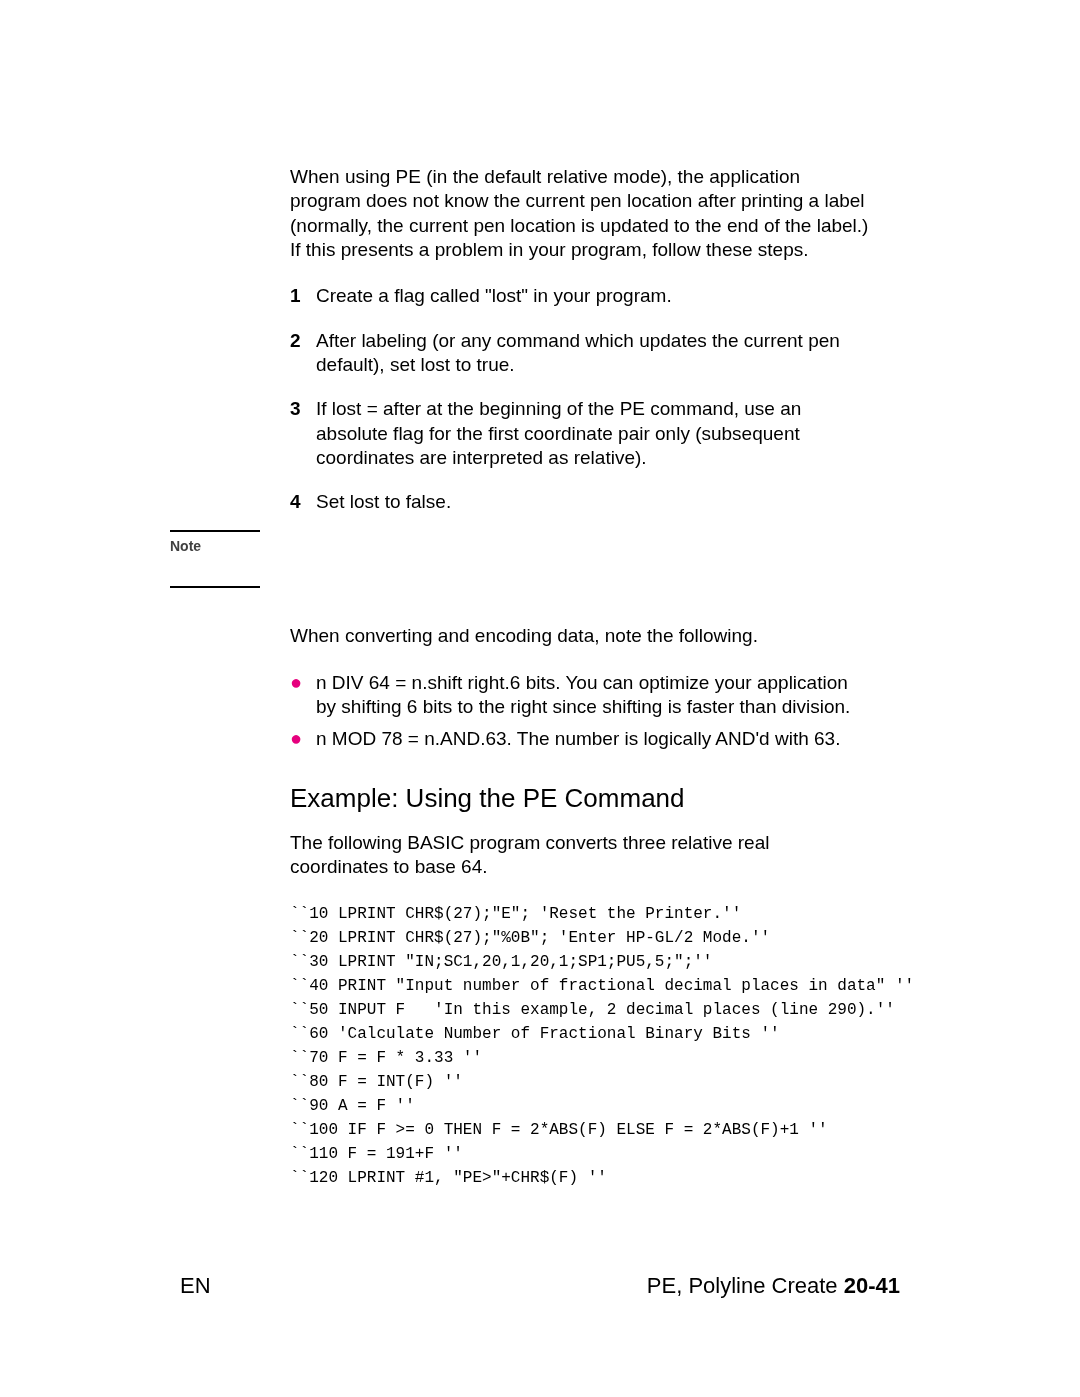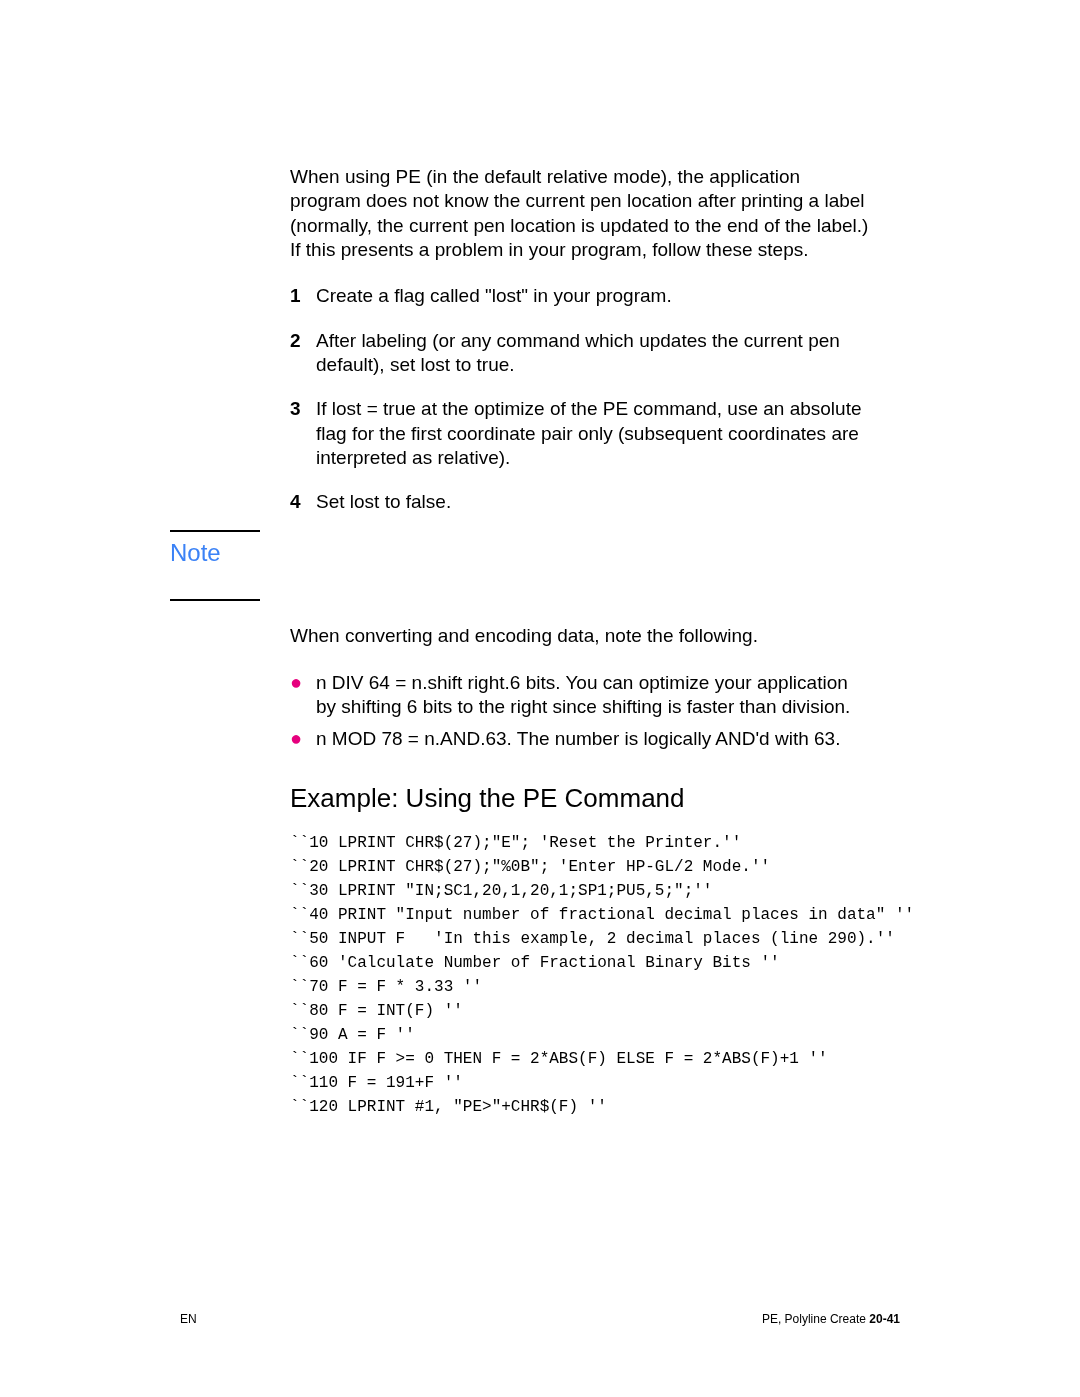--- a/index.html
+++ b/index.html
@@ -17,23 +17,23 @@
     left: 170px;
     top: 165px;
     width: 720px;
   }
   .note-block {
     border-top: 2px solid #000;
     border-bottom: 2px solid #000;
     width: 90px;
   }
   .note-label {
-    color: #3b82f6;
-    font-weight: normal;
-    font-size: 24px;
+    color: #404040;
+    font-weight: bold;
+    font-size: 14px;
     padding: 6px 0 30px 0;
     display: block;
   }
   .body-col {
     margin-left: 120px;
     width: 580px;
     font-size: 19px;
     line-height: 1.28;
   }
   .para {
@@ -94,22 +94,22 @@
     font-family: "Courier New", Courier, monospace;
     font-size: 16px;
     line-height: 1.5;
     white-space: pre;
     margin: 0;
   }
   .footer {
     position: absolute;
     left: 180px;
     width: 720px;
-    top: 1312px;
-    font-size: 12px;
+    top: 1273px;
+    font-size: 22px;
   }
   .footer .fl { float: left; }
   .footer .fr { float: right; }
   .footer .bold { font-weight: bold; text-align: center; }
 </style>
 </head>
 <body>
 
 <div class="page">
   <div class="body-col">
@@ -120,21 +120,21 @@
       <li>
           <span class="num">1</span>
           <span class="txt">Create a flag called "lost" in your program.</span>
         </li>
       <li>
           <span class="num">2</span>
           <span class="txt">After labeling (or any command which updates the current pen default), set lost to true.</span>
         </li>
       <li>
           <span class="num">3</span>
-          <span class="txt">If lost = true at the optimize of the PE command, use an absolute flag for the first coordinate pair only (subsequent coordinates are interpreted as relative).</span>
+          <span class="txt">If lost = after at the beginning of the PE command, use an absolute flag for the first coordinate pair only (subsequent coordinates are interpreted as relative).</span>
         </li>
       <li>
           <span class="num">4</span>
           <span class="txt">Set lost to false.</span>
         </li>
     </ol>
 
     <div class="note-row">
       <div class="note-sidebar">
         <div class="note-block">
@@ -151,20 +151,21 @@
           <span class="txt">n DIV 64 = n.shift right.6 bits. You can optimize your application by shifting 6 bits to the right since shifting is faster than division.</span>
         </li>
       <li>
           <span class="dot">●</span>
           <span class="txt">n MOD 78 = n.AND.63. The number is logically AND'd with 63.</span>
         </li>
     </ul>
 
     <h2 class="example">Example: Using the PE Command</h2>
 
+    <p class="para">The following BASIC program converts three relative real coordinates to base 64.</p>
 
     <pre class="code" id="code-block">``10 LPRINT CHR$(27);"E"; 'Reset the Printer.''
 ``20 LPRINT CHR$(27);"%0B"; 'Enter HP-GL/2 Mode.''
 ``30 LPRINT "IN;SC1,20,1,20,1;SP1;PU5,5;";''
 ``40 PRINT "Input number of fractional decimal places in data" ''
 ``50 INPUT F   'In this example, 2 decimal places (line 290).''
 ``60 'Calculate Number of Fractional Binary Bits ''
 ``70 F = F * 3.33 ''
 ``80 F = INT(F) ''
 ``90 A = F ''

